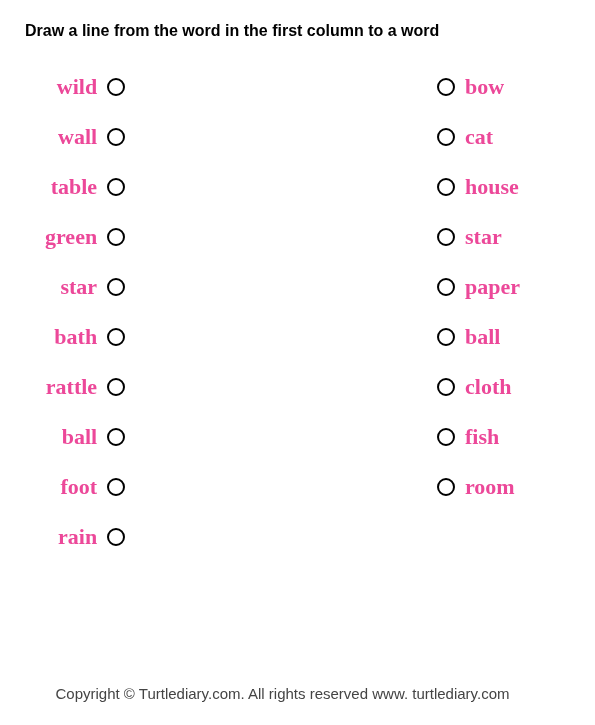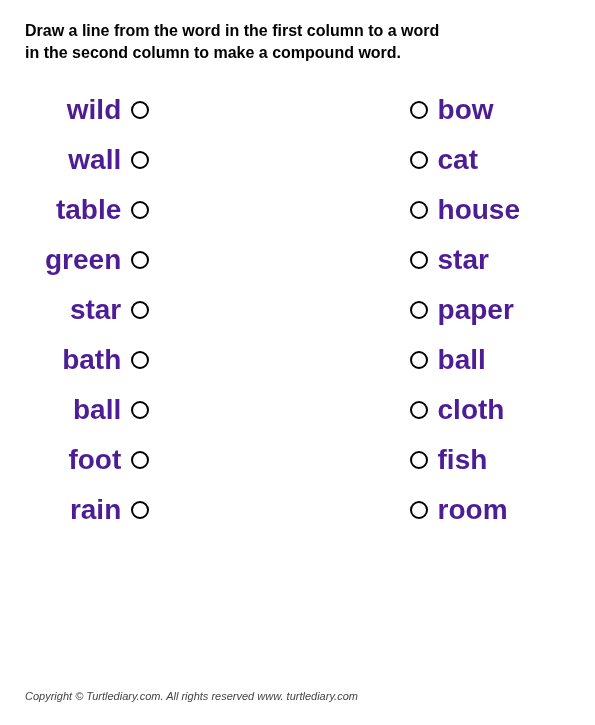--- a/index.html
+++ b/index.html
@@ -56,23 +56,24 @@
       justify-content: center;
     }
 
     .word-row {
       display: flex;
       align-items: center;
       height: 50px;
     }
 
     .word-text {
-      font-size: 28px;
+      font-size: 22px;
       font-weight: bold;
-      color: #4c1d95;
+      color: #ec4899;
+      font-family: Liberation Serif, serif;
     }
 
     .circle {
       width: 18px;
       height: 18px;
       border-radius: 50%;
       border: 2px solid #000;
       background: transparent;
       display: inline-block;
       flex-shrink: 0;
@@ -80,34 +81,32 @@
 
     .left-column .word-row .word-text {
       margin-right: 10px;
     }
 
     .right-column .word-row .circle {
       margin-right: 10px;
     }
 
     .footer {
-      text-align: left;
-      font-size: 11px;
+      text-align: center;
+      font-size: 15px;
       color: #444;
       padding-bottom: 8px;
-      font-style: italic;
     }
   </style>
 </head>
 <body>
 
 <div class="page">
   <div class="instructions">
     <span>Draw a line from the word in the first column to a word</span><br>
-    <span>in the second column to make a compound word.</span>
   </div>
 
   <div class="content">
     <div class="column left-column">
     <div class="word-row">
           <span class="word-text">wild</span>
           <span class="circle"></span>
         </div>
         <div class="word-row">
           <span class="word-text">wall</span>
@@ -120,20 +119,24 @@
         <div class="word-row">
           <span class="word-text">green</span>
           <span class="circle"></span>
         </div>
         <div class="word-row">
           <span class="word-text">star</span>
           <span class="circle"></span>
         </div>
         <div class="word-row">
           <span class="word-text">bath</span>
+          <span class="circle"></span>
+        </div>
+        <div class="word-row">
+          <span class="word-text">rattle</span>
           <span class="circle"></span>
         </div>
         <div class="word-row">
           <span class="word-text">ball</span>
           <span class="circle"></span>
         </div>
         <div class="word-row">
           <span class="word-text">foot</span>
           <span class="circle"></span>
         </div>

